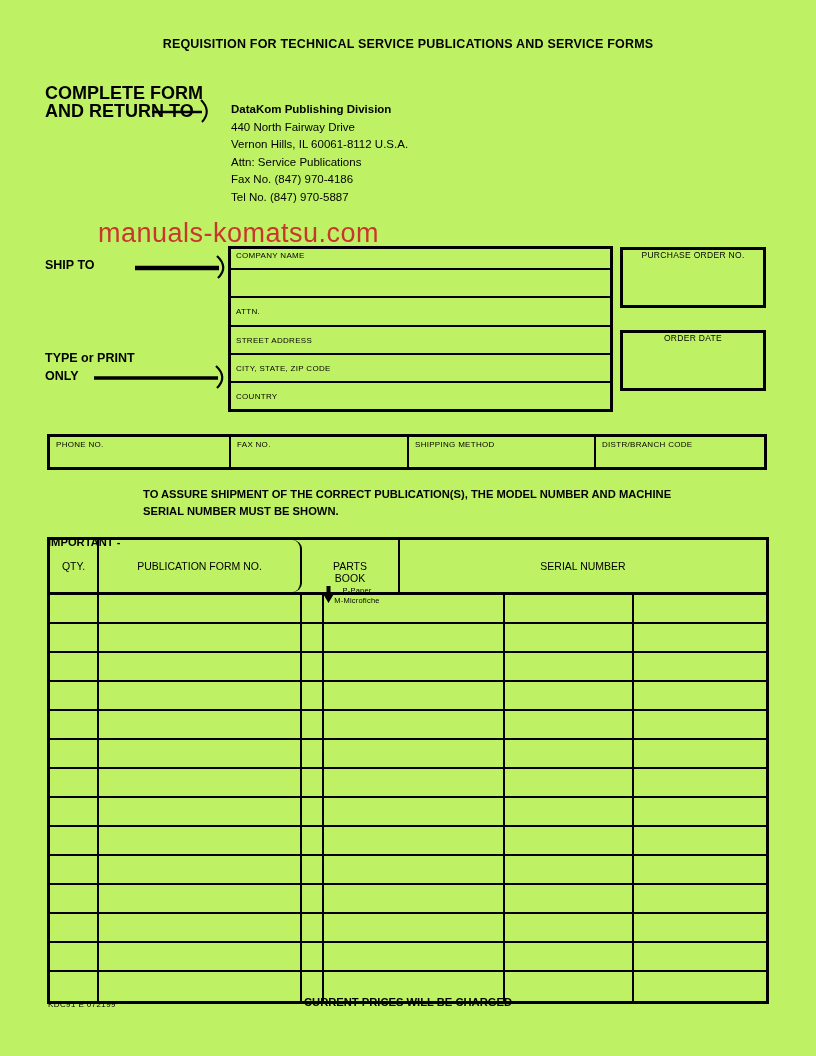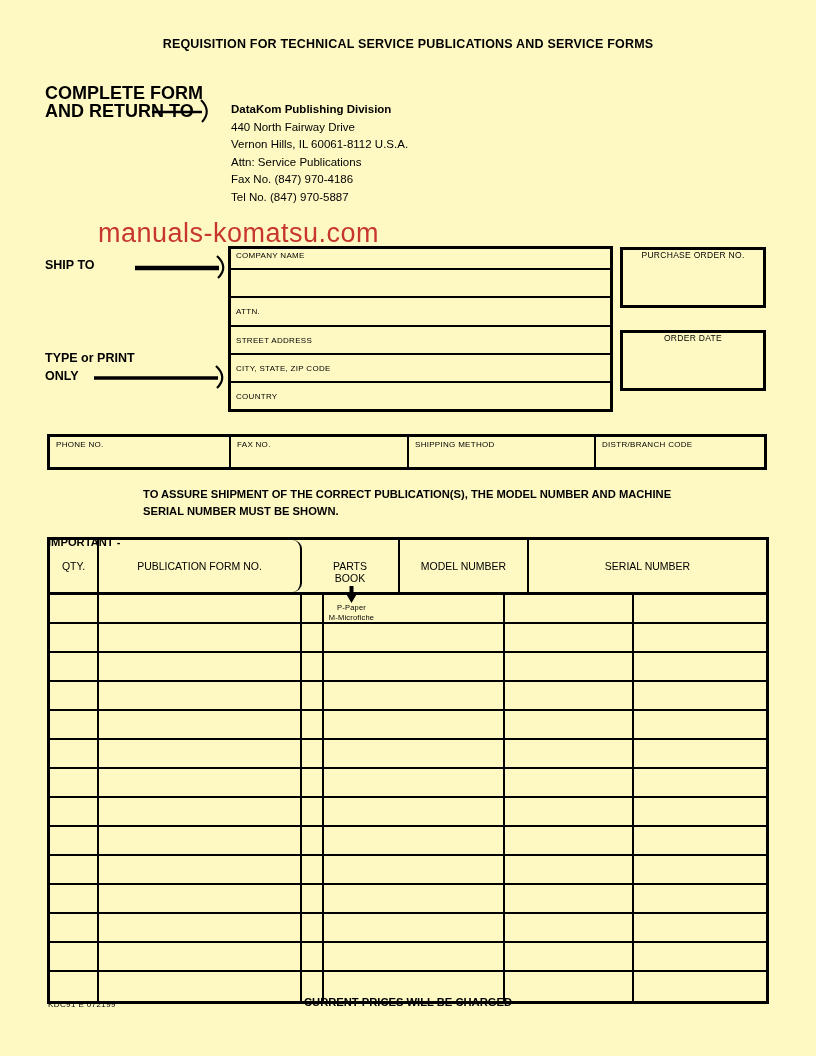--- a/index.html
+++ b/index.html
@@ -1,16 +1,16 @@
 <!DOCTYPE html>
 <html><head>
 <meta charset="utf-8">
 <style>
   html,body{margin:0;padding:0;background:#fff;}
-  .page{position:relative;width:816px;height:1056px;background:#fef9c3;overflow:hidden;
+  .page{position:relative;width:816px;height:1056px;background:#bef264;overflow:hidden;
         font-family:"Liberation Sans",sans-serif;color:#000;}
   .abs{position:absolute;}
 
   .title{top:37px;left:0;width:100%;text-align:center;font-size:12.5px;font-weight:bold;letter-spacing:.2px;}
 
   .return-label{top:84px;left:45px;font-size:18px;font-weight:bold;line-height:18px;}
   .address{top:101px;left:231px;font-size:11.5px;line-height:17.5px;}
   .addr-name{font-weight:bold;}
 
   .watermark{top:218px;left:98px;font-size:27px;letter-spacing:.5px;z-index:3;}
@@ -45,21 +45,21 @@
   .thead{display:flex;height:52px;border-bottom:3px solid #000;}
   .hcell{border-right:2px solid #000;box-sizing:border-box;font-size:10.5px;
          display:flex;align-items:center;justify-content:center;text-align:center;}
   .h-qty{width:49px;}
   .h-form{width:203px;border-radius:9px;}
   .h-parts{width:98px;display:block;padding:16px;}
   .h-desc{width:105px;line-height:13px;padding:0 14px;}
   .h-model{width:129px;}
   .h-serial{flex:1;border-right:none;}
   .parts-top{text-align:center;font-size:10.5px;padding-top:4px;}
-  .parts-sub{display:flex;align-items:center;padding:2px 2px 0 5px;flex-direction:column;}
+  .parts-sub{display:flex;align-items:flex-start;padding:2px 2px 0 5px;}
   .parts-codes{flex:1;text-align:center;font-size:7.5px;line-height:10px;letter-spacing:.2px;}
   .trow{display:flex;height:29px;border-bottom:2px solid #000;box-sizing:border-box;}
   .trow:last-child{border-bottom:none;}
   .tcell{border-right:2px solid #000;box-sizing:border-box;height:100%;}
   .c-qty{width:49px;}
   .c-form{width:203px;}
   .c-code{width:22px;}
   .c-desc{width:181px;}
   .c-model{width:129px;}
   .c-serial{flex:1;border-right:none;}
@@ -146,21 +146,20 @@
         <div class="parts-sub">
           <svg width="11" height="17" viewBox="0 0 11 17">
             <path d="M3.5 0 h4 v8.5 h3 L5.5 17 L0.5 8.5 h3 z" fill="#000"></path>
           </svg>
           <div class="parts-codes">
             <div>P-Paper</div>
             <div>M-Microfiche</div>
           </div>
         </div>
       </div>
-      <div class="hcell h-model">MODEL NUMBER</div>
       <div class="hcell h-serial">SERIAL NUMBER</div>
     </div>
     <div>
         <div class="trow">
           <div class="tcell c-qty"></div>
           <div class="tcell c-form"></div>
           <div class="tcell c-code"></div>
           <div class="tcell c-desc"></div>
           <div class="tcell c-model"></div>
           <div class="tcell c-serial"></div>

